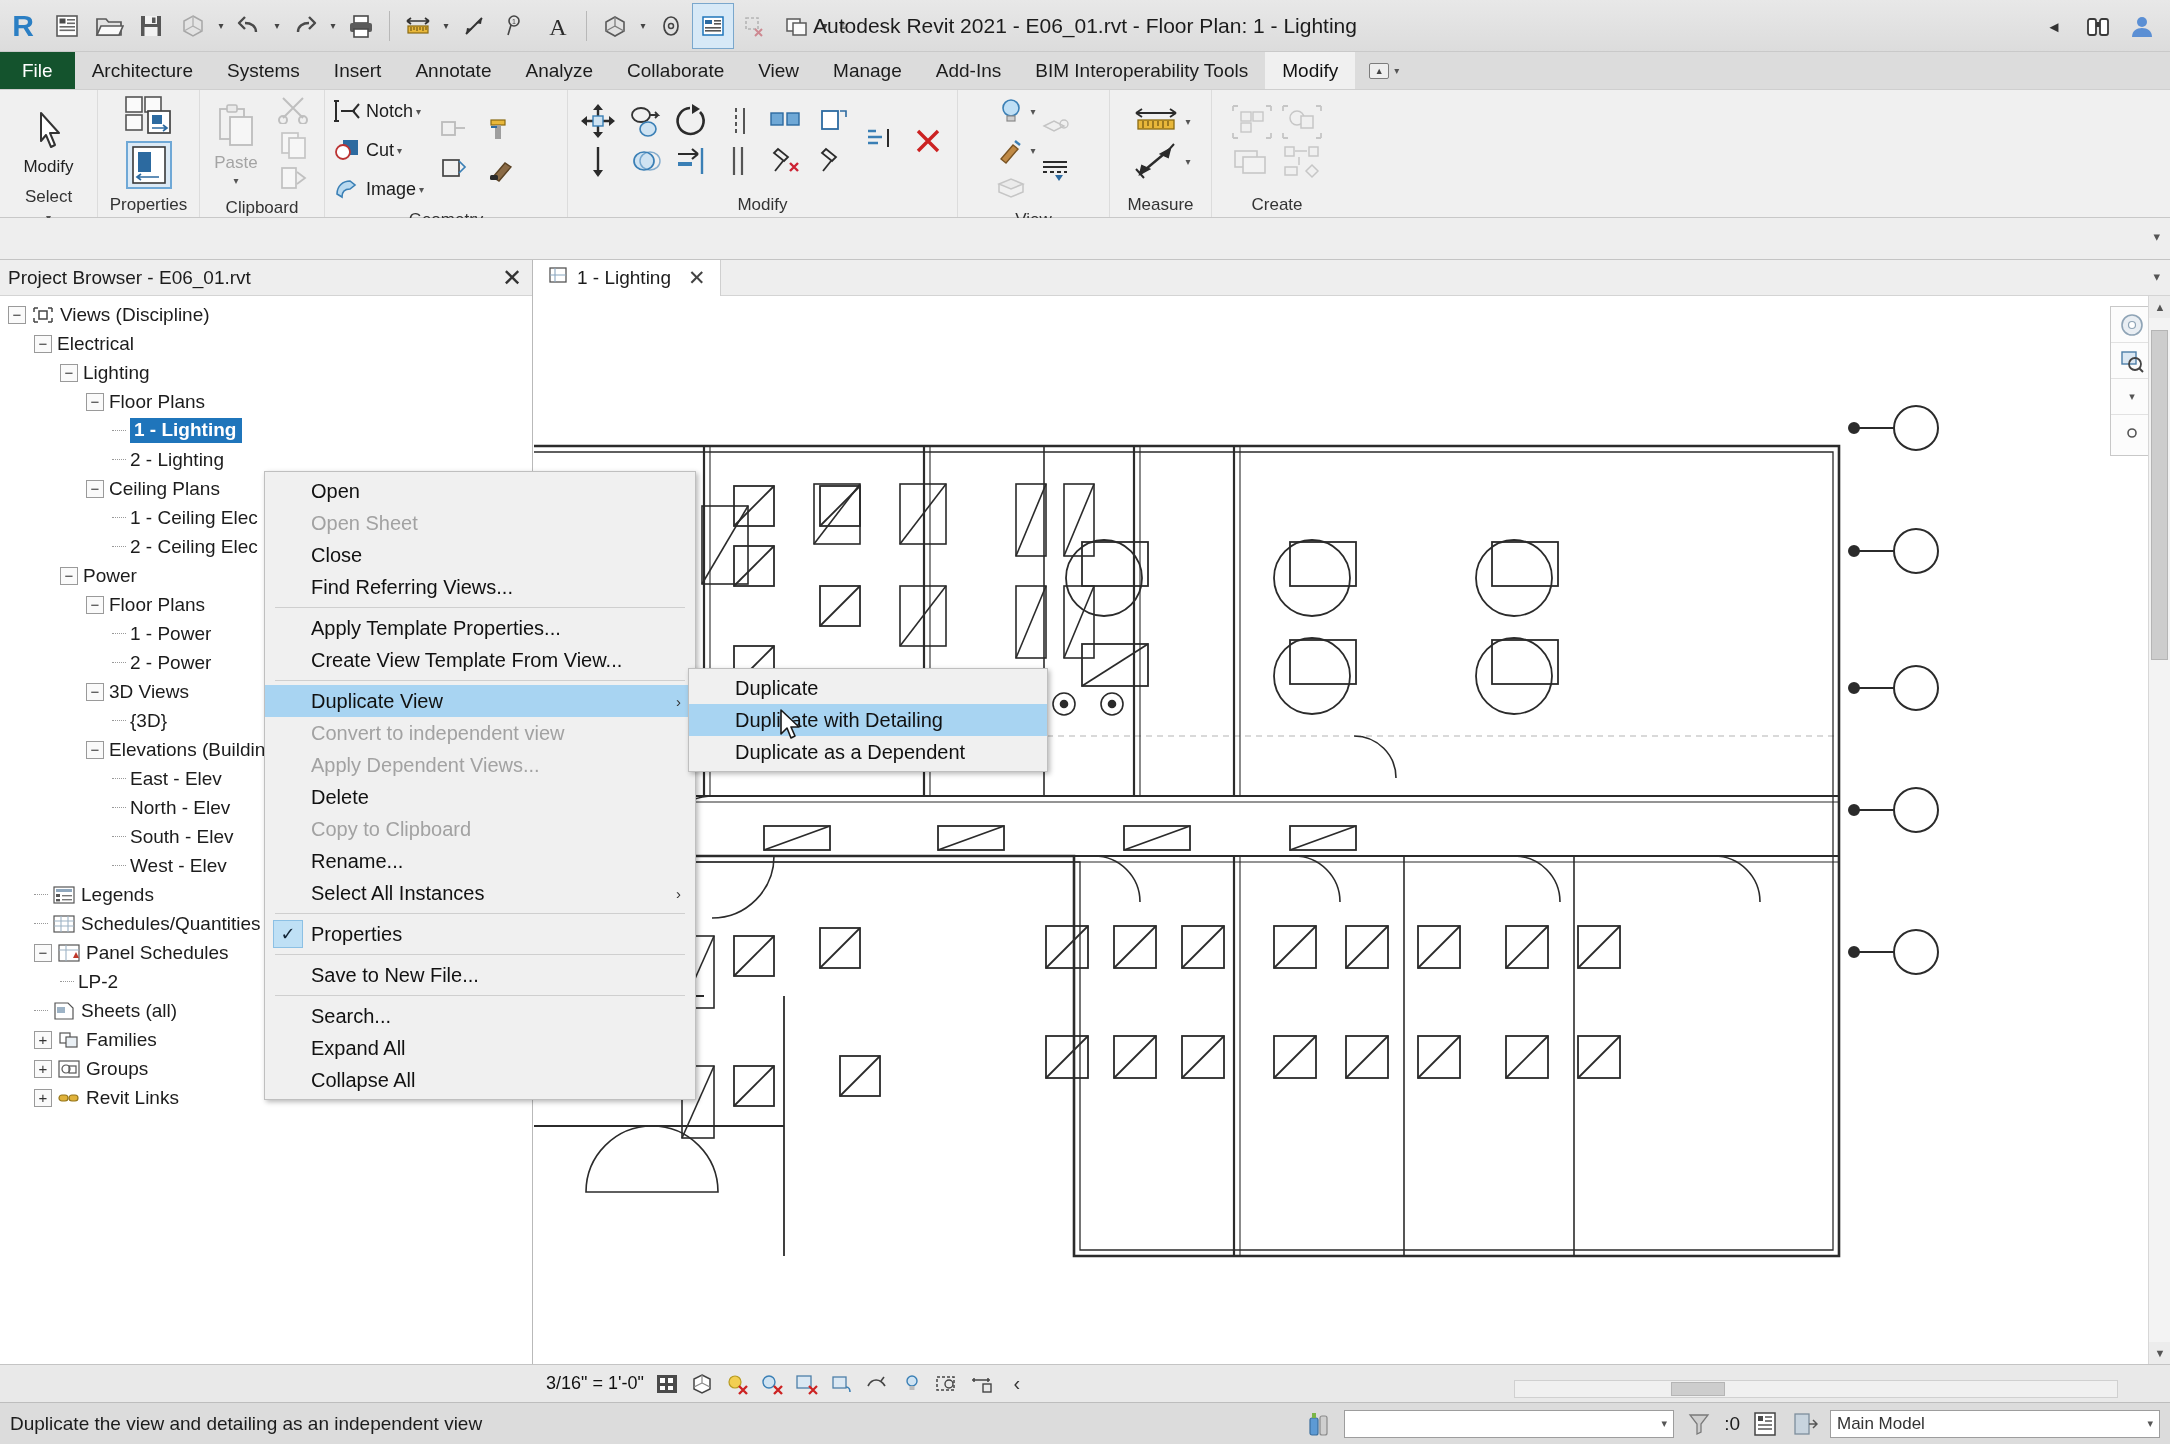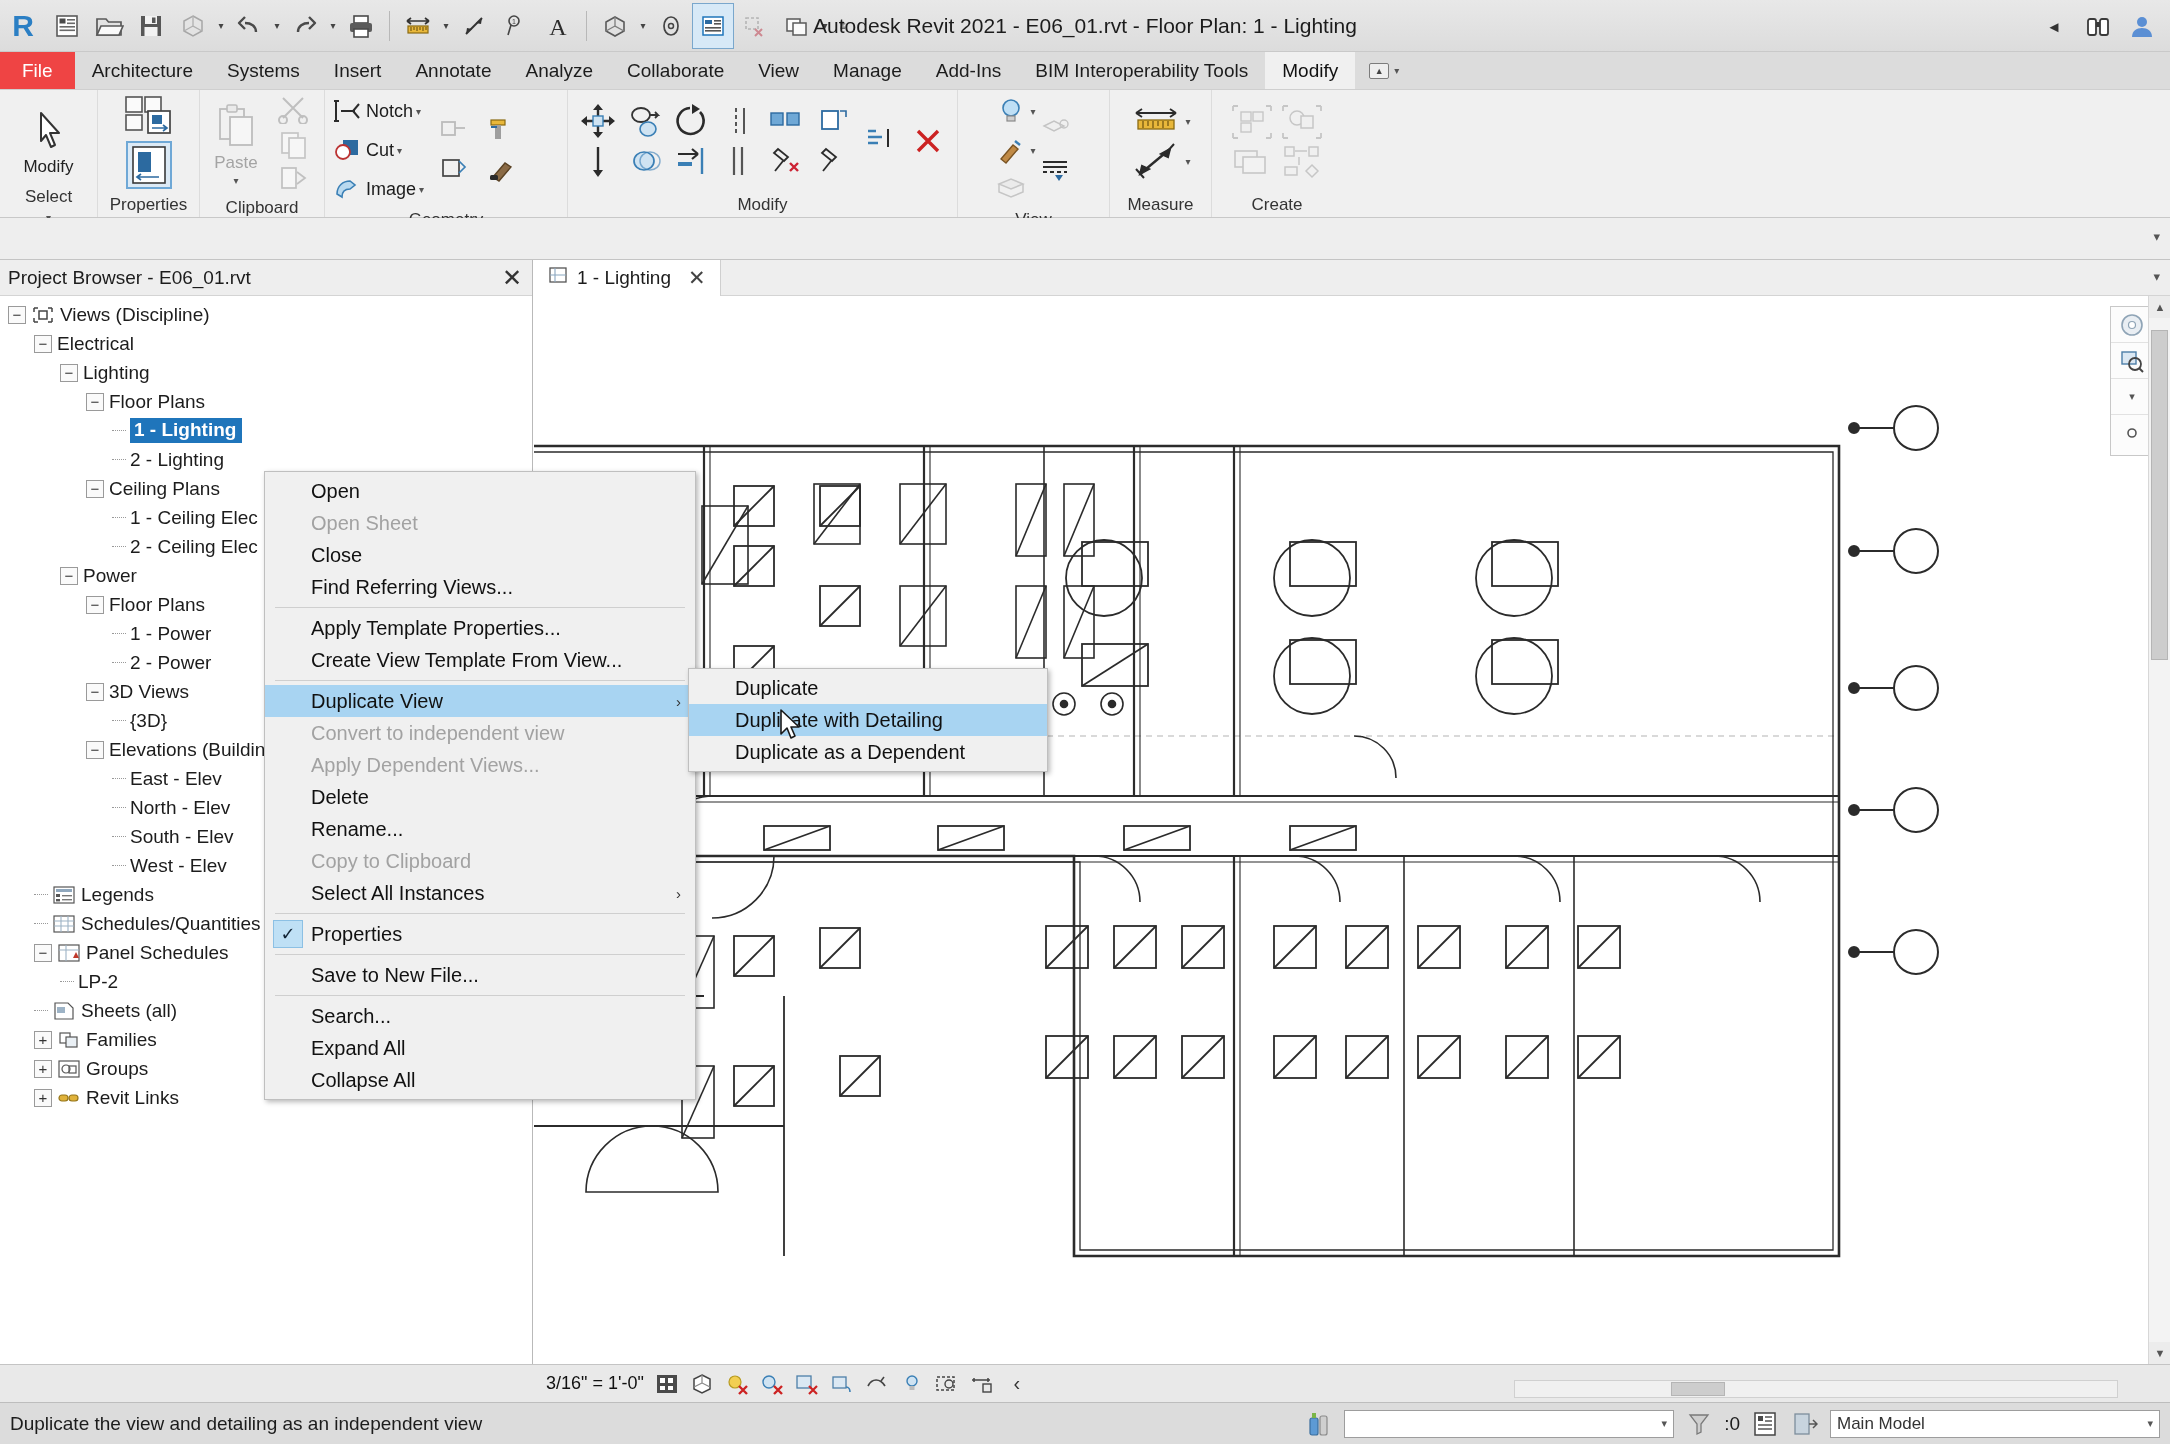--- a/index.html
+++ b/index.html
@@ -44,21 +44,21 @@
   
   .ribbon-tabs {
     position:absolute; left:0; top:52px; width:2170px; height:38px;
     background:#dcdcdc; display:flex; align-items:stretch;
     border-bottom:1px solid #cfcfcf;
   }
   .rtab {
     padding:0 17px; display:flex; align-items:center; font-size:19px; color:#1c1c1c;
     white-space:nowrap;
   }
-  .rtab.file { background:#ef4444; color:#fff; padding:0 22px; }
+  .rtab.file { background:#14532d; color:#fff; padding:0 22px; }
   .rtab.active { background:#f0f0f0; color:#111; }
   .rtab-extra { display:flex; align-items:center; gap:5px; padding:0 14px; }
   .mini-box { width:20px;height:16px;border:1px solid #7c7c7c;border-radius:2px;display:flex;align-items:center;justify-content:center;font-size:9px;color:#444;background:#eee; }
 
   
   .ribbon {
     position:absolute; left:0; top:90px; width:2170px; height:128px;
     background:#f0f0f0; display:flex; align-items:stretch;
     border-bottom:1px solid #c8c8c8;
   }
@@ -1279,25 +1279,25 @@
       </div>
       <div class="mitem dim">
         <span>Convert to independent view</span>
       </div>
       <div class="mitem dim">
         <span>Apply Dependent Views...</span>
       </div>
       <div class="mitem">
         <span>Delete</span>
       </div>
-      <div class="mitem">
-        <span>Rename...</span>
-      </div>
       <div class="mitem dim">
         <span>Copy to Clipboard</span>
+      </div>
+      <div class="mitem">
+        <span>Rename...</span>
       </div>
       <div class="mitem">
         <span>Select All Instances</span>
         <span class="arrow">›</span>
       </div>
       <div class="msep"></div>
       <div class="mitem">
         <span class="chk">✓</span>
         <span>Properties</span>
       </div>

